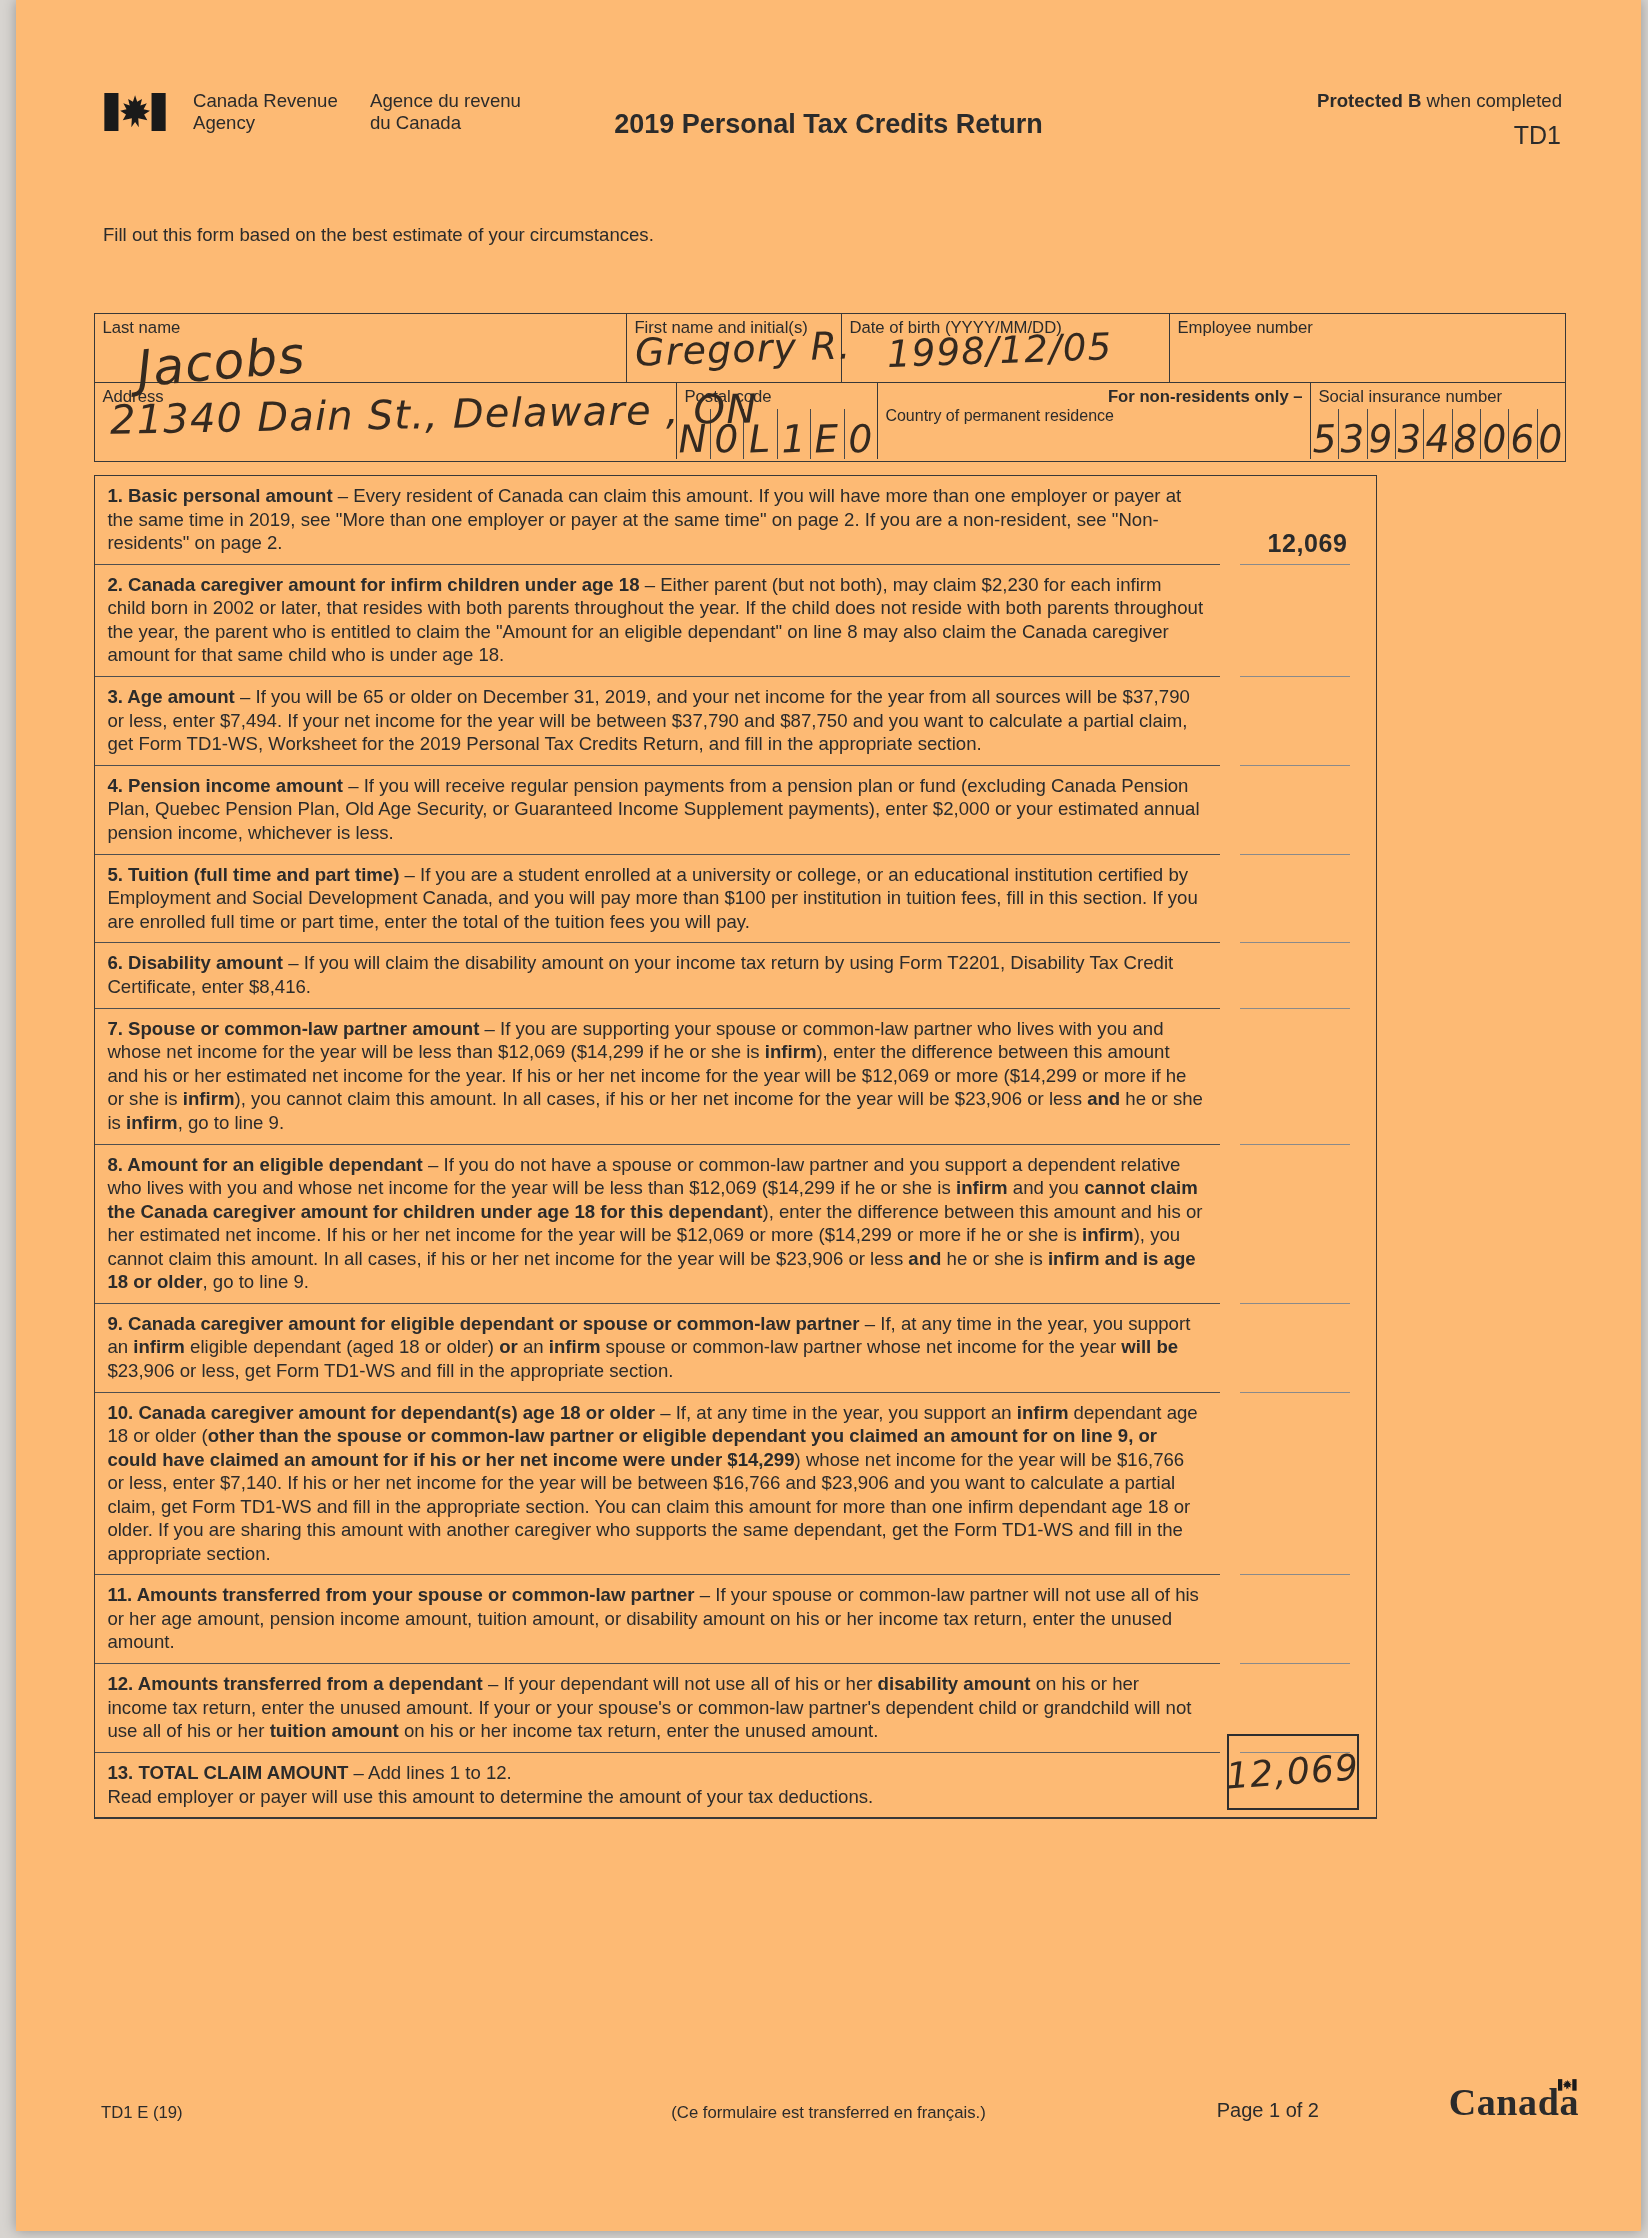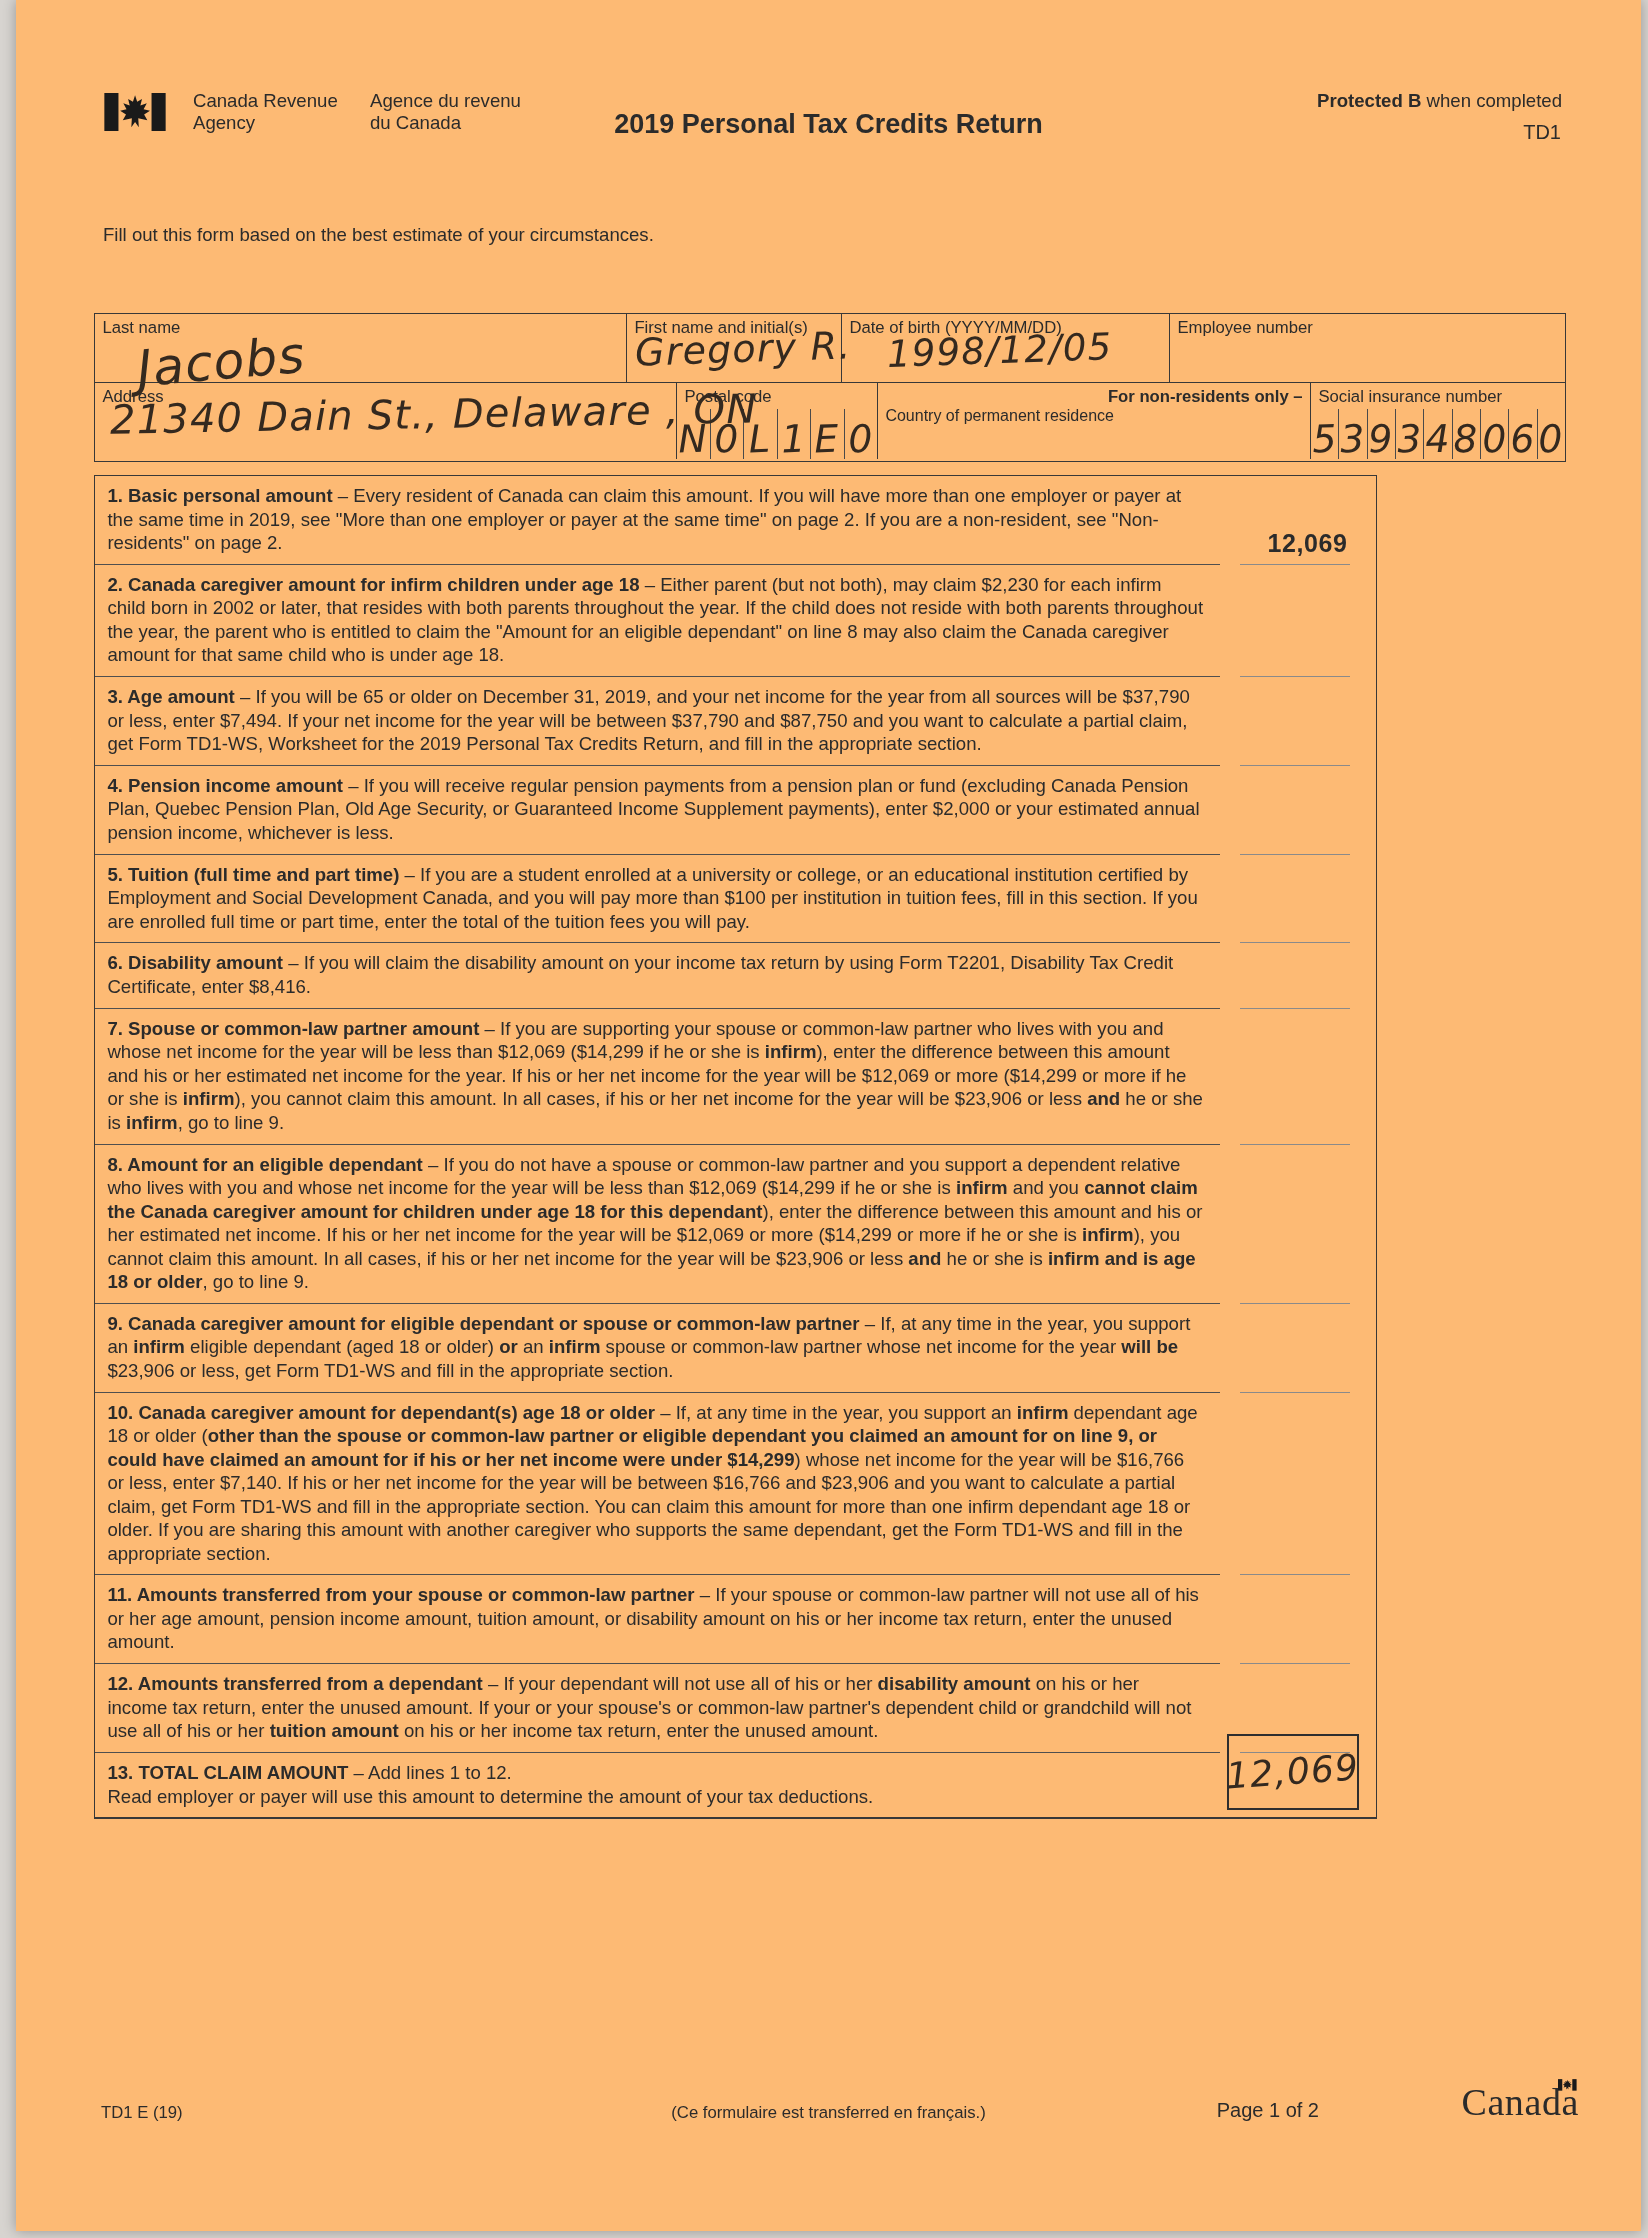--- a/index.html
+++ b/index.html
@@ -14,21 +14,21 @@
     background:#fdba74;box-shadow:0 0 12.4px rgba(0,0,0,.3);
   }
   .pre{white-space:pre-line;}
   .b{font-weight:bold;text-align:right;}
   
   .flag-logo{position:absolute;left:88px;top:93px;}
   .agency-en{position:absolute;left:177px;top:90px;font-size:18.6px;line-height:21.7px;}
   .agency-fr{position:absolute;left:354px;top:90px;font-size:18.6px;line-height:21.7px;}
   .form-title{position:absolute;left:50%;transform:translateX(-50%);top:109px;font-size:27px;font-weight:bold;white-space:nowrap;}
   .protected{position:absolute;right:79px;top:90px;font-size:18.6px;text-align:right;white-space:nowrap;}
-  .td1-code{position:absolute;right:80px;top:121px;font-size:20px;}
+  .td1-code{position:absolute;right:80px;top:121px;font-size:25px;}
   
   .intro-bold{position:absolute;left:87px;top:196px;font-size:19px;font-weight:bold;}
   .intro-normal{position:absolute;left:87px;top:224px;font-size:18.6px;}
   
   .info-table{position:absolute;left:78px;top:313px;width:1472px;height:149px;border:1.9px solid #383838;box-sizing:border-box;background:transparent;}
   .irow{display:flex;box-sizing:border-box;}
   .irow1{height:69px;border-bottom:1.9px solid #383838;justify-content:flex-end;}
   .irow2{height:76px;}
   .cell{position:relative;border-right:1.9px solid #383838;box-sizing:border-box;padding:3.7px 7.4px;font-size:16.7px;}
   .cell:last-child{border-right:none;}
@@ -69,21 +69,21 @@
   .total-box{
     position:absolute;right:-8.7px;bottom:7.4px;width:132px;height:76px;
     border:2.5px solid #2e2e2e;box-sizing:border-box;
     display:flex;align-items:center;justify-content:center;
   }
   .total-box .hand{font-size:36px;transform:rotate(-4deg);}
   
   .foot-left{position:absolute;left:85px;top:2103px;font-size:16.7px;}
   .foot-center{position:absolute;left:50%;transform:translateX(-50%);top:2103px;font-size:16.7px;}
   .foot-page{position:absolute;right:322px;top:2099px;font-size:20px;}
-  .wordmark{position:absolute;right:62px;top:2080px;font-family:"Liberation Serif", serif;font-size:38px;font-weight:normal;letter-spacing:0.6px;text-align:center;}
+  .wordmark{position:absolute;right:62px;top:2080px;font-family:"Liberation Serif", serif;font-size:38px;font-weight:bold;letter-spacing:0.6px;text-align:center;}
   .wordmark svg{position:absolute;right:2.5px;top:-1.2px;}
 </style>
 </head>
 <body>
 
 <div id="paper">
 
   <div class="flag-logo">
     <svg width="62" height="38" viewBox="0 0 100 62">
       <rect x="0" y="0" width="23" height="62" fill="#1a1a1a"></rect>

